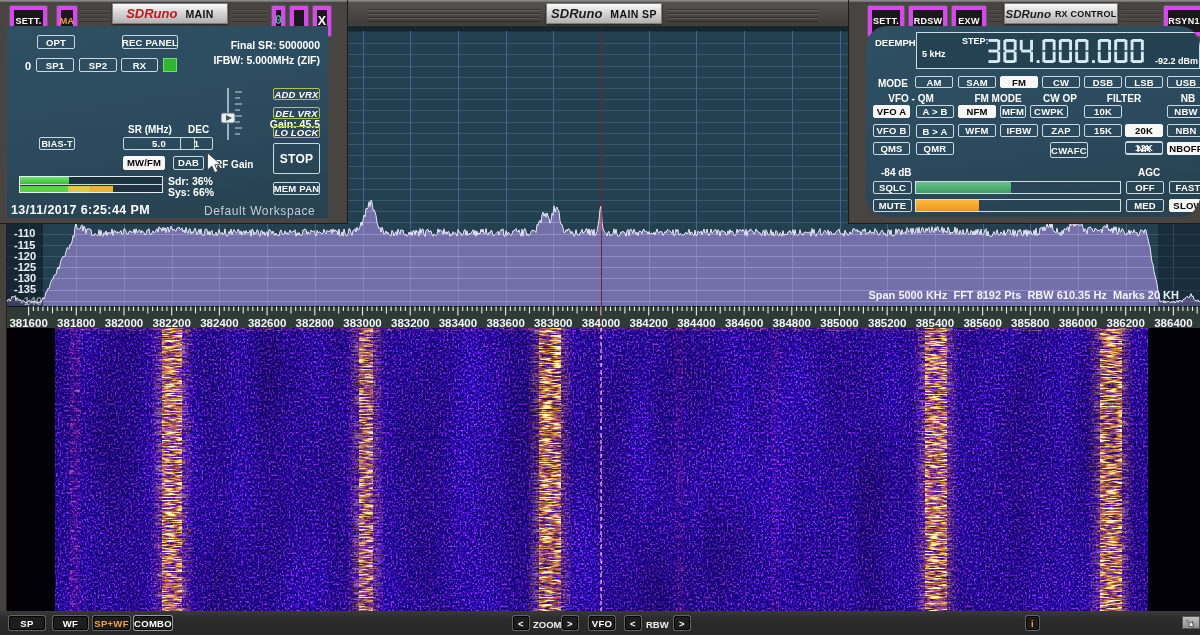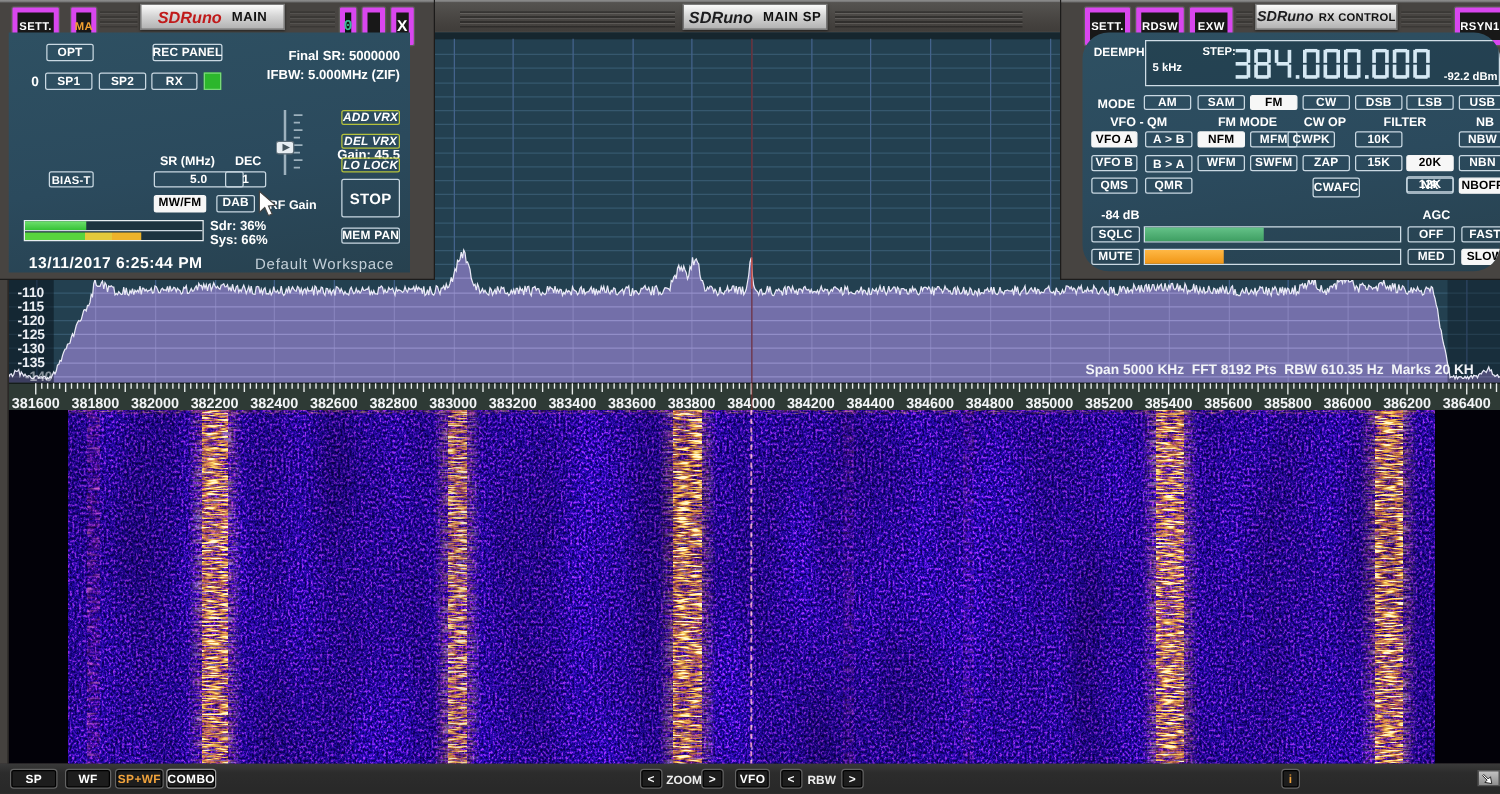--- a/index.html
+++ b/index.html
@@ -719,21 +719,21 @@
       <div class="abs" style="left:0;top:0;width:100%;height:8px;border-bottom:1px solid #cdd8df;">
         <div class="abs" style="left:0;top:0;height:100%;width:49px;background:linear-gradient(#6fe06f,#35c235);"></div>
       </div>
       <div class="abs" style="left:0;top:9px;width:100%;height:6px;">
         <div class="abs" style="left:0;top:0;height:100%;width:93px;background:linear-gradient(to right,#58d43e 0 48px,#e3c93a 48px 70px,#edb32a 70px 100%);"></div>
       </div>
     </div>
     <div class="lab" style="left:161px;top:149px;font-size:10.5px;">Sdr: 36%</div>
     <div class="lab" style="left:161px;top:160px;font-size:10.5px;">Sys: 66%</div>
 
-    <div class="lab" style="left:4px;top:177px;font-size:12.5px;letter-spacing:0.4px;margin-left:12px;">13/11/2017 6:25:44 PM</div>
+    <div class="lab" style="left:4px;top:177px;font-size:12.5px;letter-spacing:0.4px;">13/11/2017 6:25:44 PM</div>
     <div class="lab" style="left:197px;top:178px;font-size:12px;color:#c3cfd8;font-weight:normal;letter-spacing:0.6px;">Default Workspace</div>
   </div>
 
   <svg class="abs" style="left:206px;top:152px;" width="17" height="23">
     <path d="M1.5,1 L1.5,18 L5.8,14 L8.8,20.5 L11.8,19.2 L8.8,12.8 L14.5,12.3 Z" fill="#fff" stroke="#444" stroke-width="0.9"></path>
   </svg>
 </div>
 
 <div class="win" style="left:849px;top:0;width:351px;height:223px;">
   <div class="thl"></div>
@@ -827,30 +827,30 @@
 
     <div class="lab" style="left:45px;top:67px;font-size:10px;transform:translateX(-50%);">VFO - QM</div>
     <div class="lab" style="left:132px;top:67px;font-size:10px;transform:translateX(-50%);">FM MODE</div>
     <div class="lab" style="left:194px;top:67px;font-size:10px;transform:translateX(-50%);">CW OP</div>
     <div class="lab" style="left:258px;top:67px;font-size:10px;transform:translateX(-50%);">FILTER</div>
     <div class="lab" style="left:322px;top:67px;font-size:10px;transform:translateX(-50%);">NB</div>
 
     <div class="btn act" style="left:7px;top:79px;width:37px;height:13px;">VFO A</div>
     <div class="btn" style="left:50px;top:79px;width:38px;height:13px;">A &gt; B</div>
     <div class="btn act" style="left:92px;top:79px;width:38px;height:13px;">NFM</div>
-    <div class="btn" style="left:134px;top:79px;width:38px;height:13px;">MFM</div>
+    <div class="btn" style="left:134px;top:79px;width:26px;height:13px;">MFM</div>
     <div class="btn" style="left:164px;top:79px;width:38px;height:13px;">CWPK</div>
     <div class="btn" style="left:218px;top:79px;width:38px;height:13px;">10K</div>
     <div class="btn" style="left:259px;top:79px;width:38px;height:13px;margin-top:36px;">12K</div>
     <div class="btn" style="left:301px;top:79px;width:38px;height:13px;">NBW</div>
 
     <div class="btn" style="left:7px;top:98px;width:37px;height:13px;">VFO B</div>
     <div class="btn" style="left:50px;top:98px;width:38px;height:14px;">B &gt; A</div>
     <div class="btn" style="left:92px;top:98px;width:38px;height:13px;">WFM</div>
-    <div class="btn" style="left:134px;top:98px;width:38px;height:13px;">SWFM</div>
+    <div class="btn" style="left:134px;top:98px;width:38px;height:13px;">IFBW</div>
     <div class="btn" style="left:176px;top:98px;width:38px;height:13px;">ZAP</div>
     <div class="btn" style="left:218px;top:98px;width:38px;height:13px;">15K</div>
     <div class="btn act" style="left:259px;top:98px;width:38px;height:13px;">20K</div>
     <div class="btn" style="left:301px;top:98px;width:38px;height:13px;">NBN</div>
 
     <div class="btn" style="left:7px;top:116px;width:37px;height:13px;">QMS</div>
     <div class="btn" style="left:50px;top:116px;width:38px;height:13px;">QMR</div>
     <div class="btn" style="left:184px;top:116px;width:38px;height:16px;">CWAFC</div>
     <div class="btn" style="left:259px;top:116px;width:38px;height:13px;">NR</div>
     <div class="btn act" style="left:301px;top:116px;width:38px;height:13px;">NBOFF</div>

